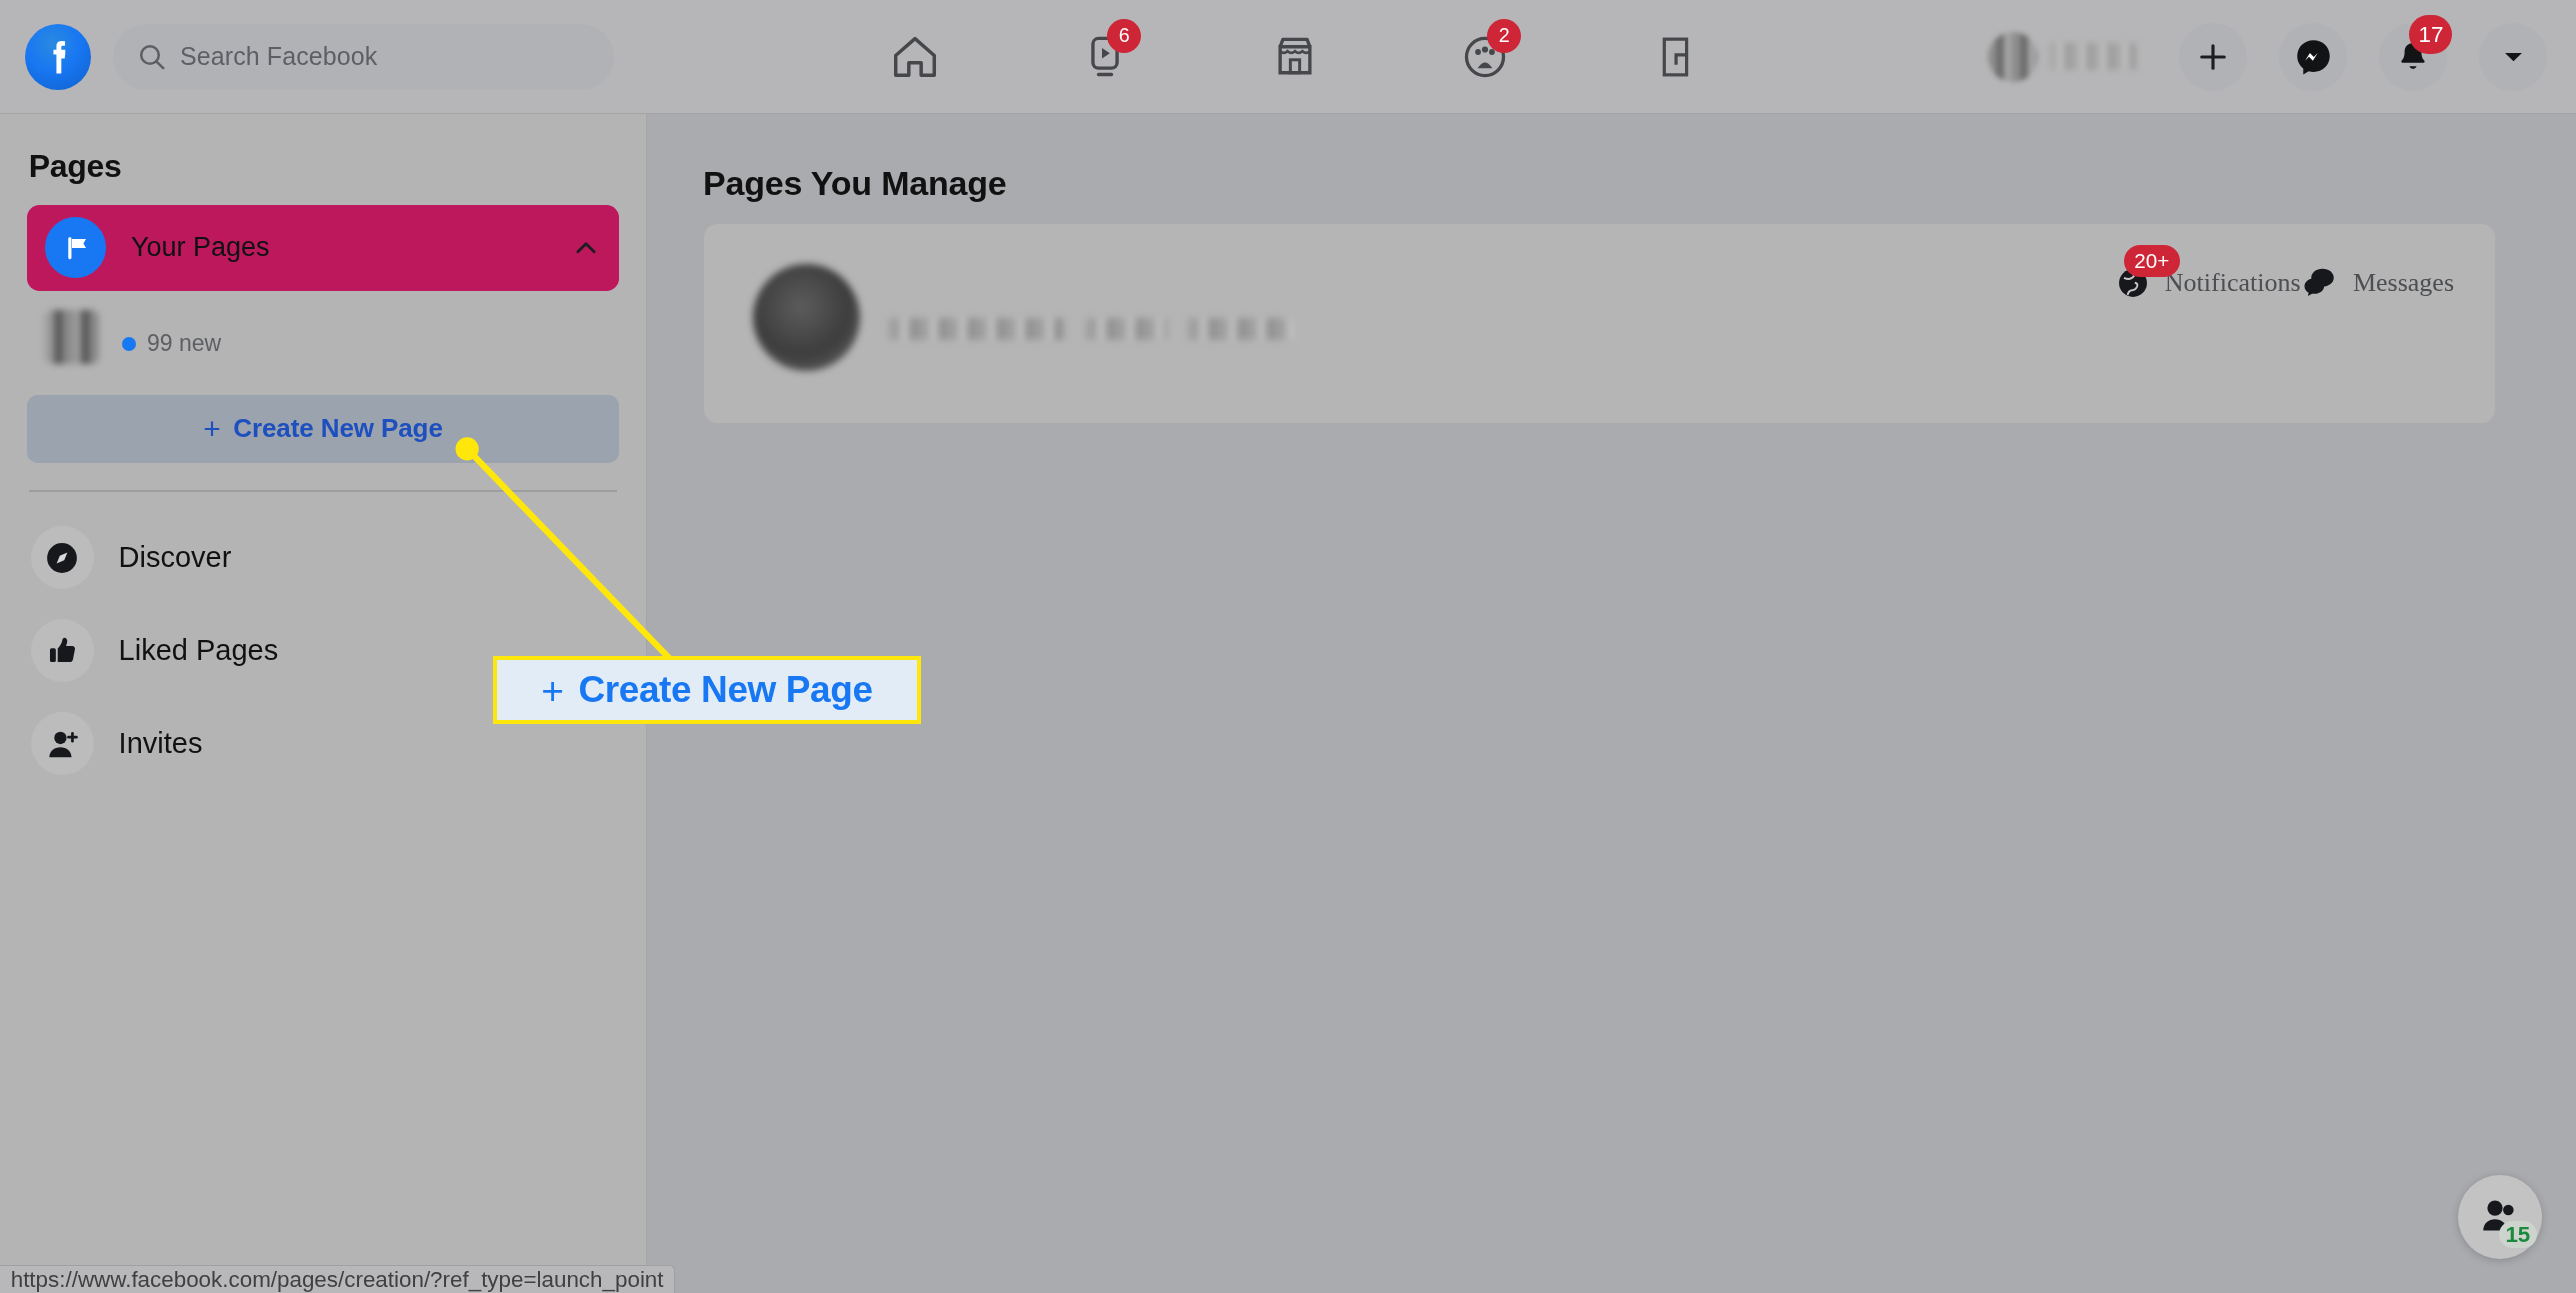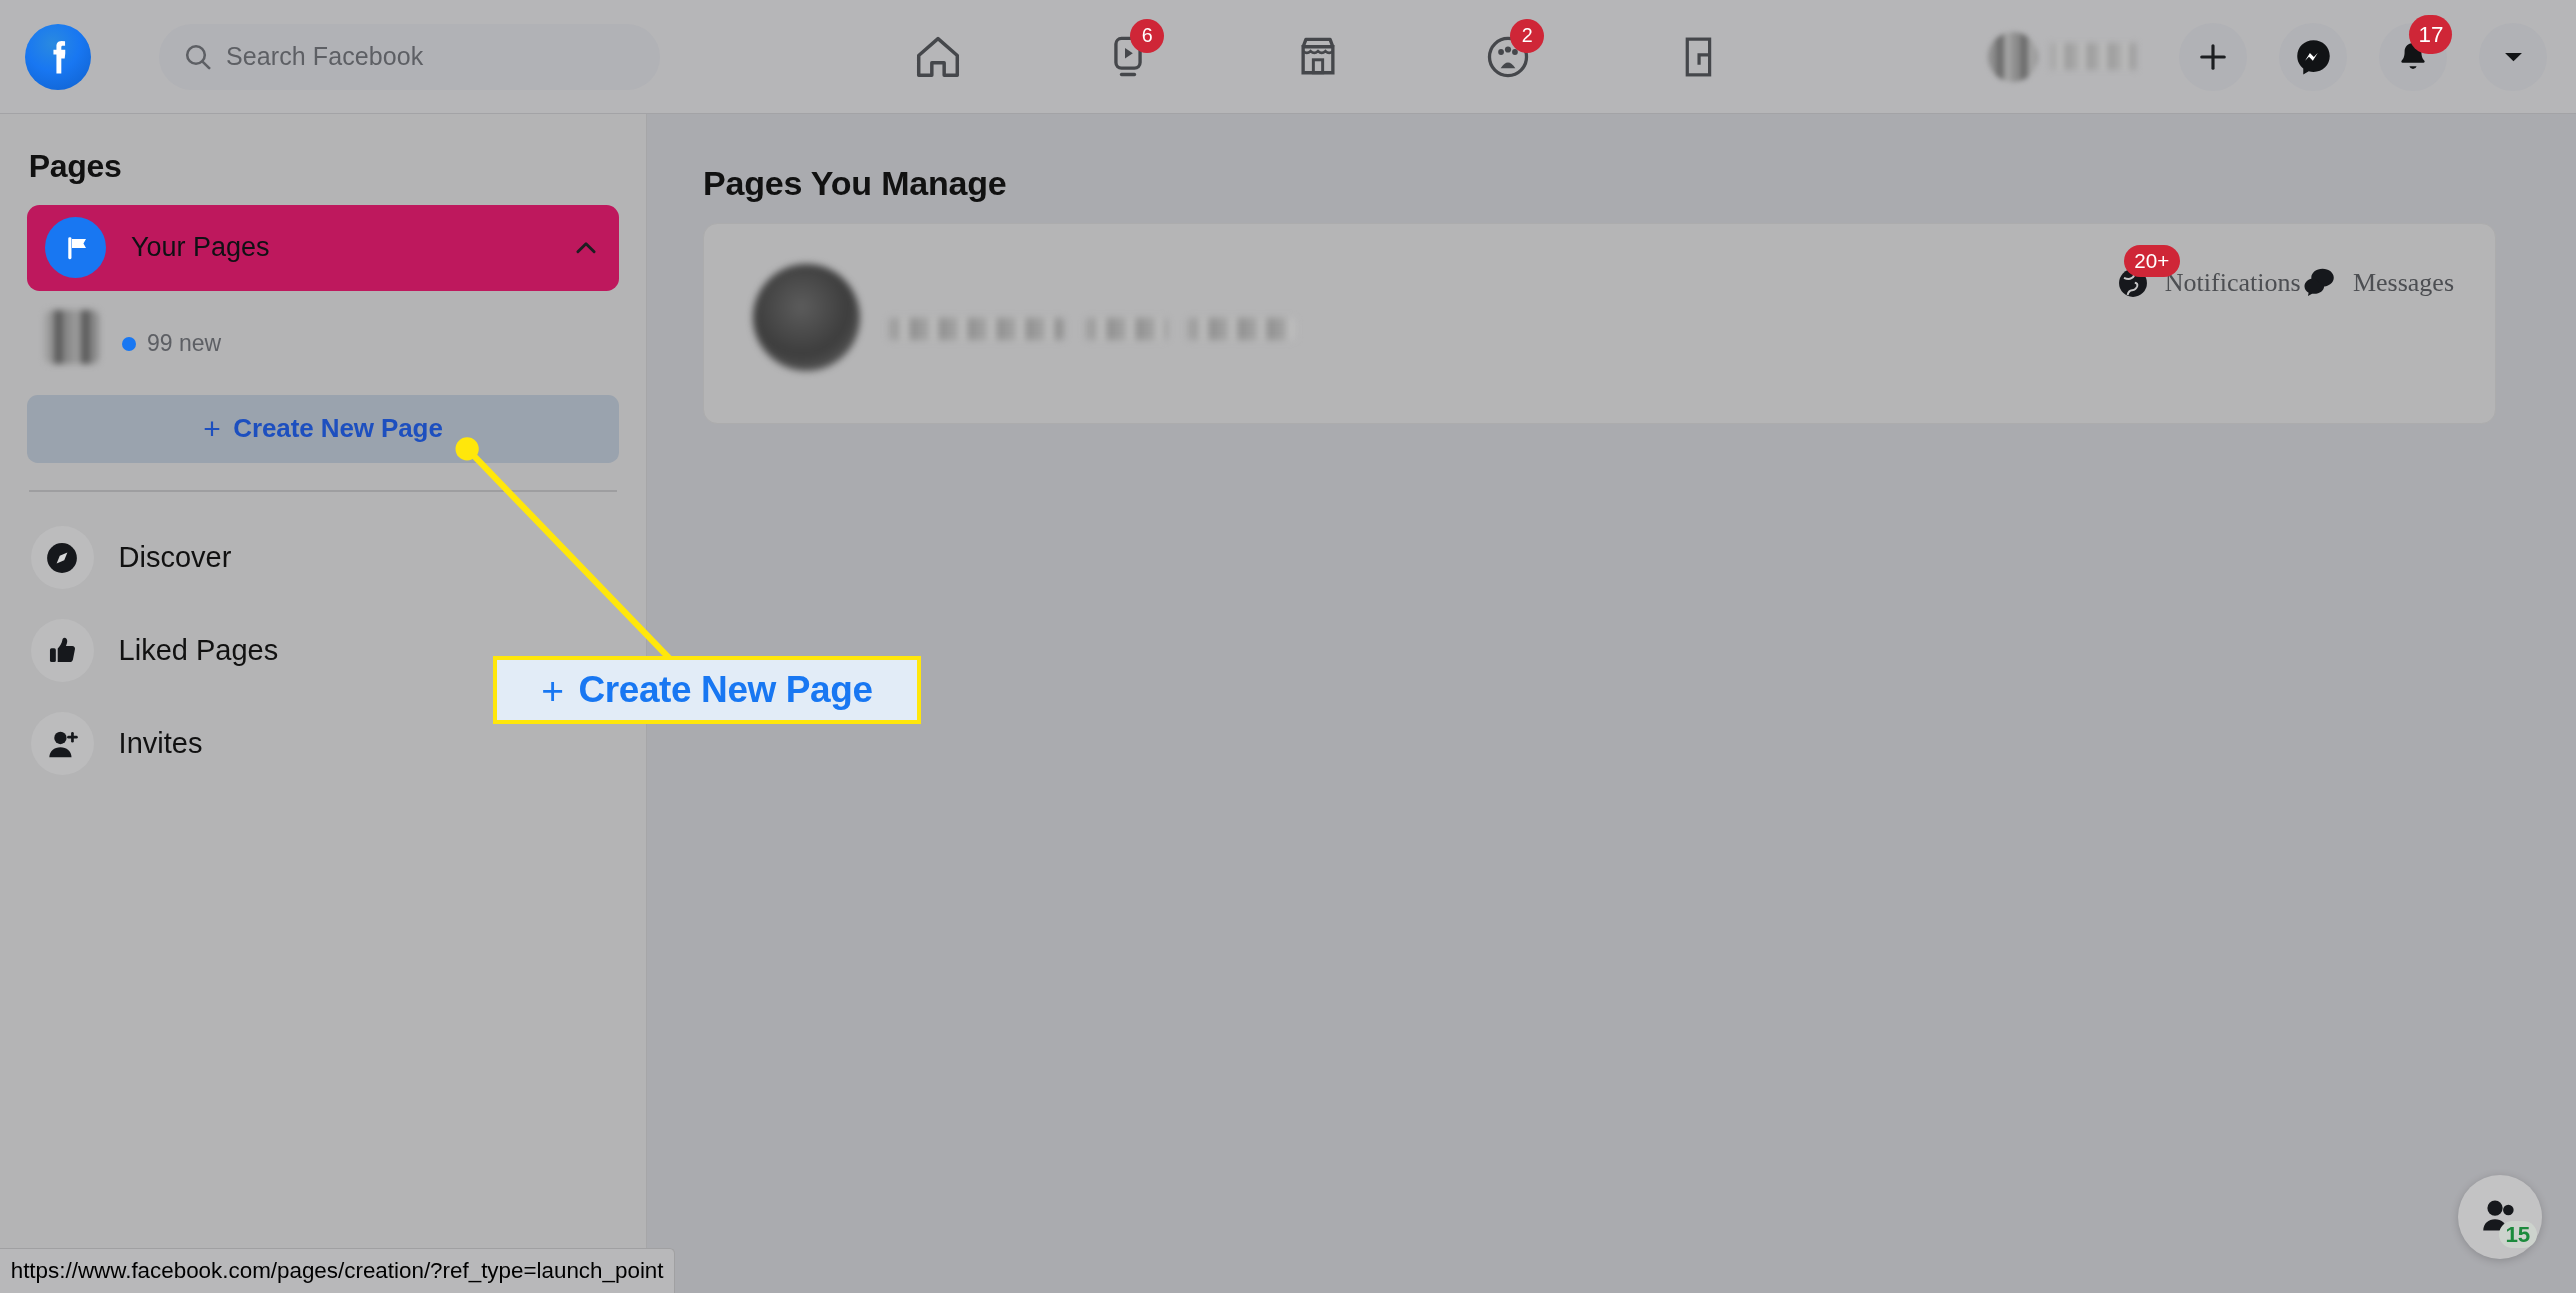--- a/index.html
+++ b/index.html
@@ -18,21 +18,21 @@
 
   
   .topbar {
     position: absolute; top: 0; left: 0;
     width: 2576px; height: 114px;
     background: #b6b6b8;
     display: flex; align-items: center;
     border-bottom: 0.9px solid #a3a3a6;
     z-index: 20;
   }
-  .tb-left { display: flex; align-items: flex-end; padding-left: 25px; flex: 0 0 auto; gap: 46px; }
+  .tb-left { display: flex; align-items: flex-end; padding-left: 25px; flex: 0 0 auto; }
   .fb-logo {
     width: 66px; height: 66px; border-radius: 50%;
     background: radial-gradient(circle at 42% 30%, #2a8ae0 0%, #1877f2 45%, #0f5fcb 100%);
     display: flex; align-items: center; justify-content: center;
     flex: 0 0 auto;
   }
   .fb-logo svg { display:block; }
   .search-pill {
     margin-left: 21.5px;
     width: 501px; height: 66px;
@@ -272,28 +272,28 @@
   .fab-badge {
     position: absolute; right: 5.4px; bottom: 10.7px;
     font-size: 22.4px; color: #1b8a3c; font-weight: bold;
     background: #cdd3cd; border-radius: 14.3px; padding: 0.9px 6.3px;
     line-height: 1.15;
   }
 
   
   .statusbar {
     position: absolute; left: 0; bottom: 0;
-    height: 45px; max-width: 707px;
+    height: 28px; max-width: 707px;
     background: #b8b8ba;
     border-top-right-radius: 5.4px;
     border-right: 0.9px solid #a0a0a2;
     border-top: 0.9px solid #a0a0a2;
     display: flex; align-items: center;
     padding: 0 10.7px;
-    font-size: 22.4px; color: #000000;
+    font-size: 22.4px; color: #404040;
     white-space: nowrap;
     z-index: 40;
   }
 </style>
 </head>
 <body>
 
 <div class="app">
 
   <div class="topbar">

